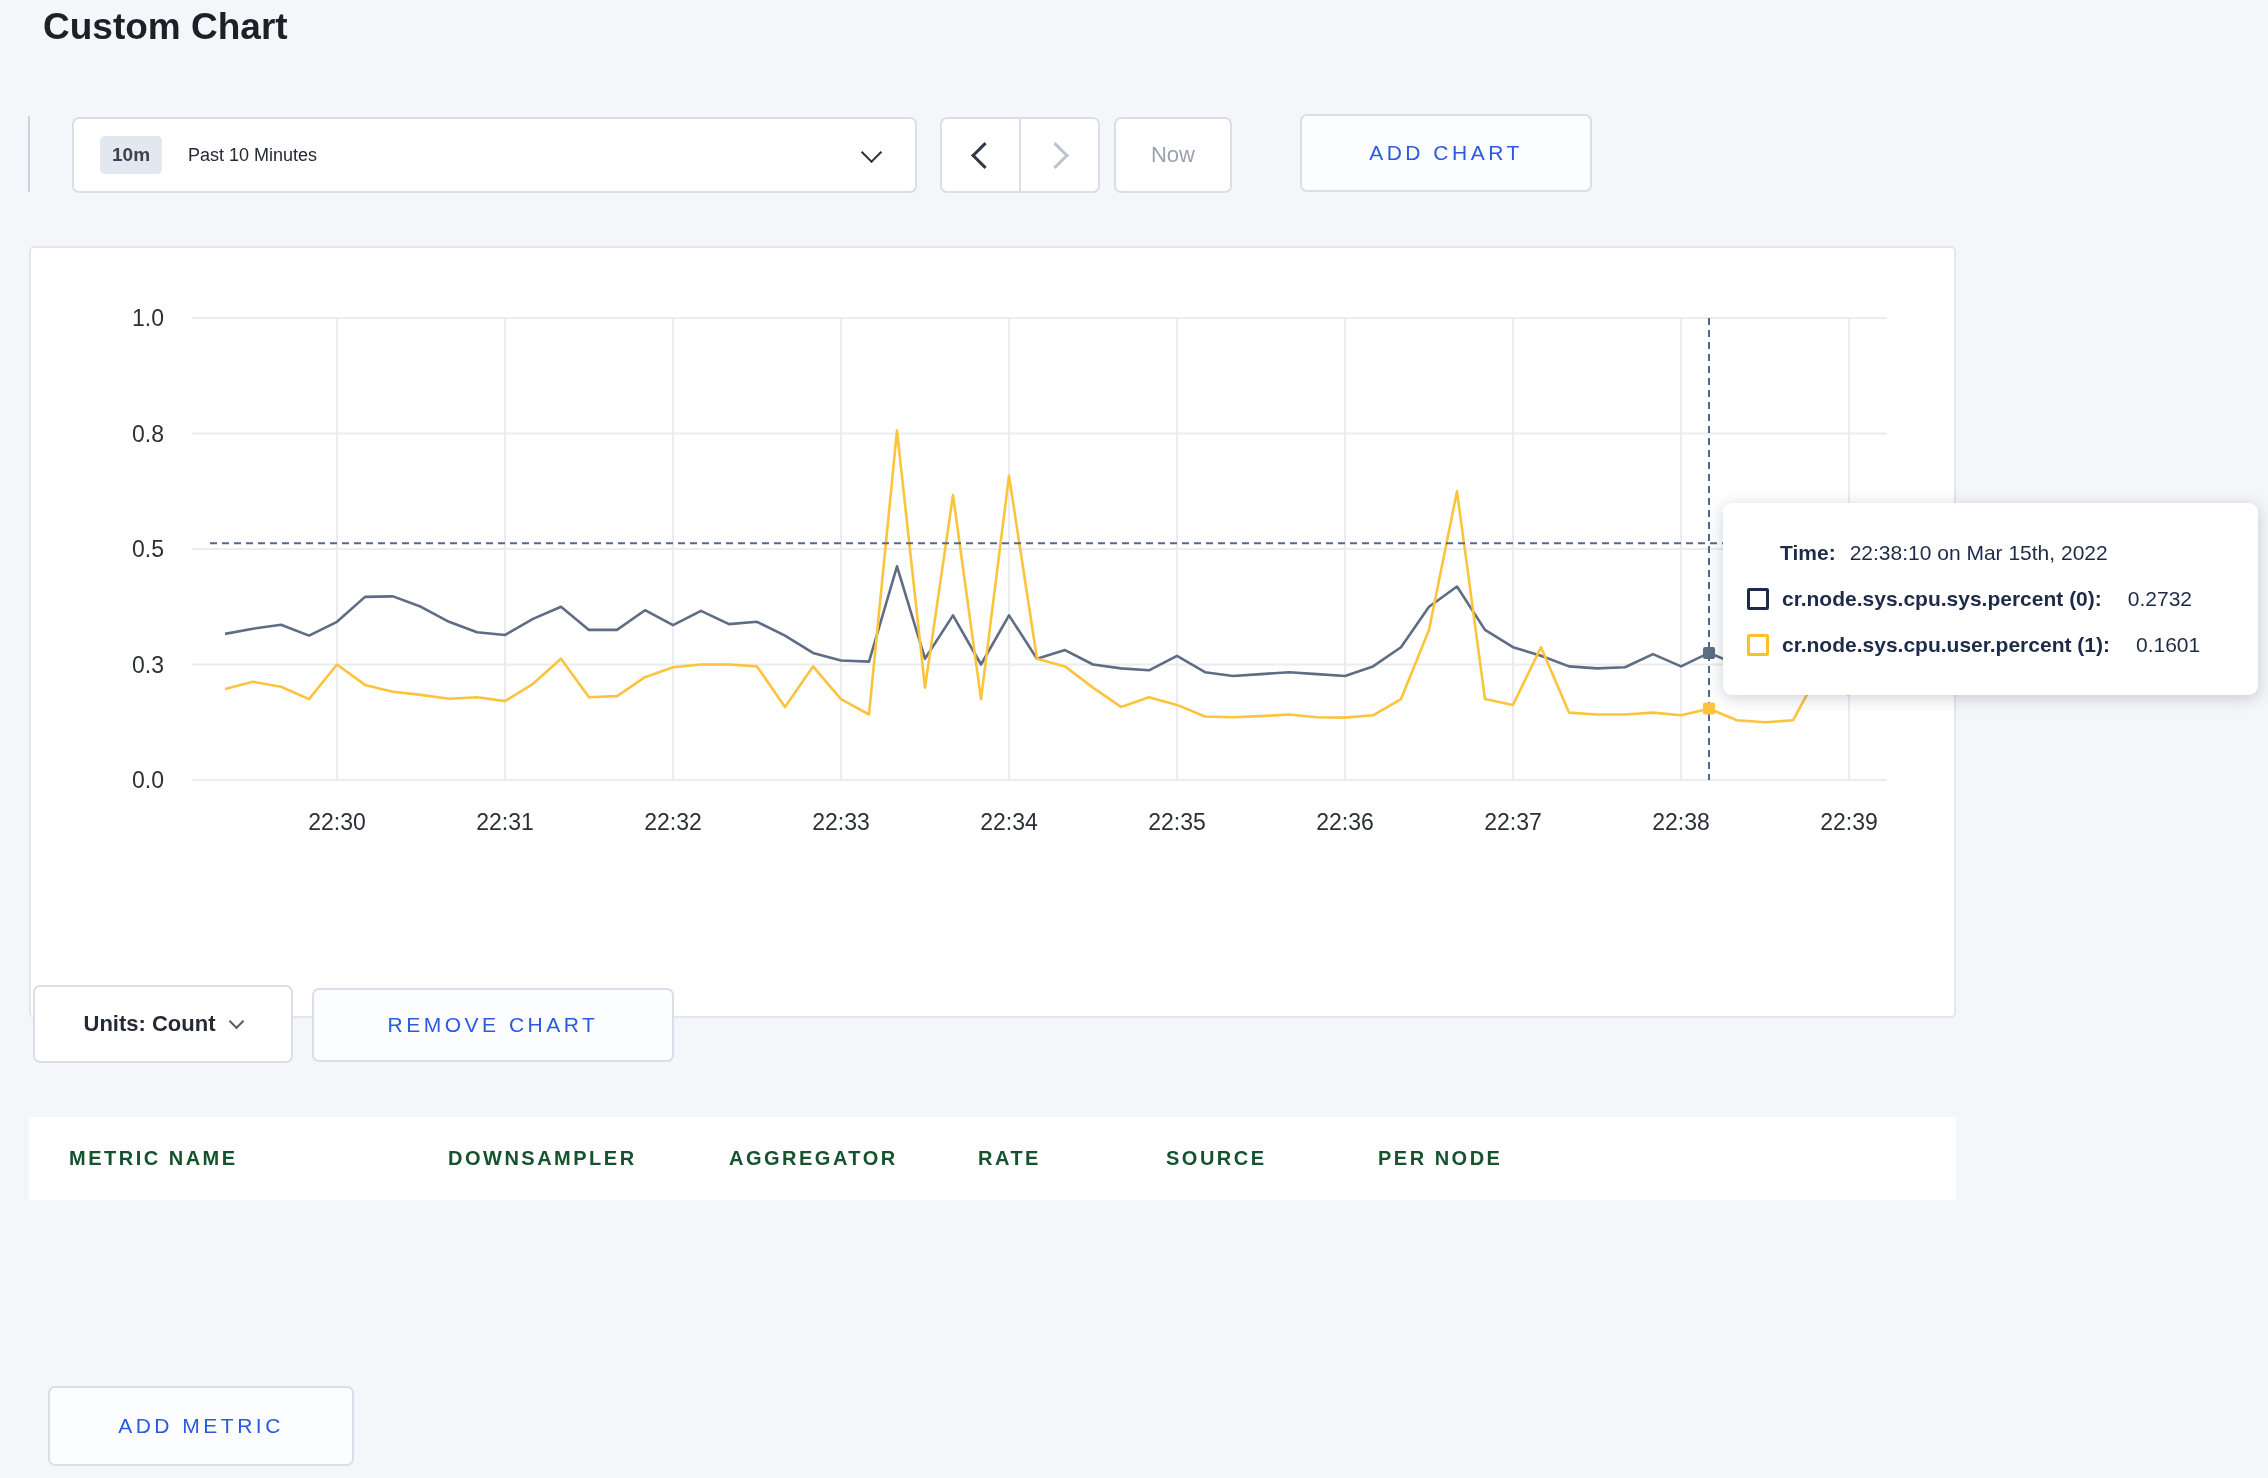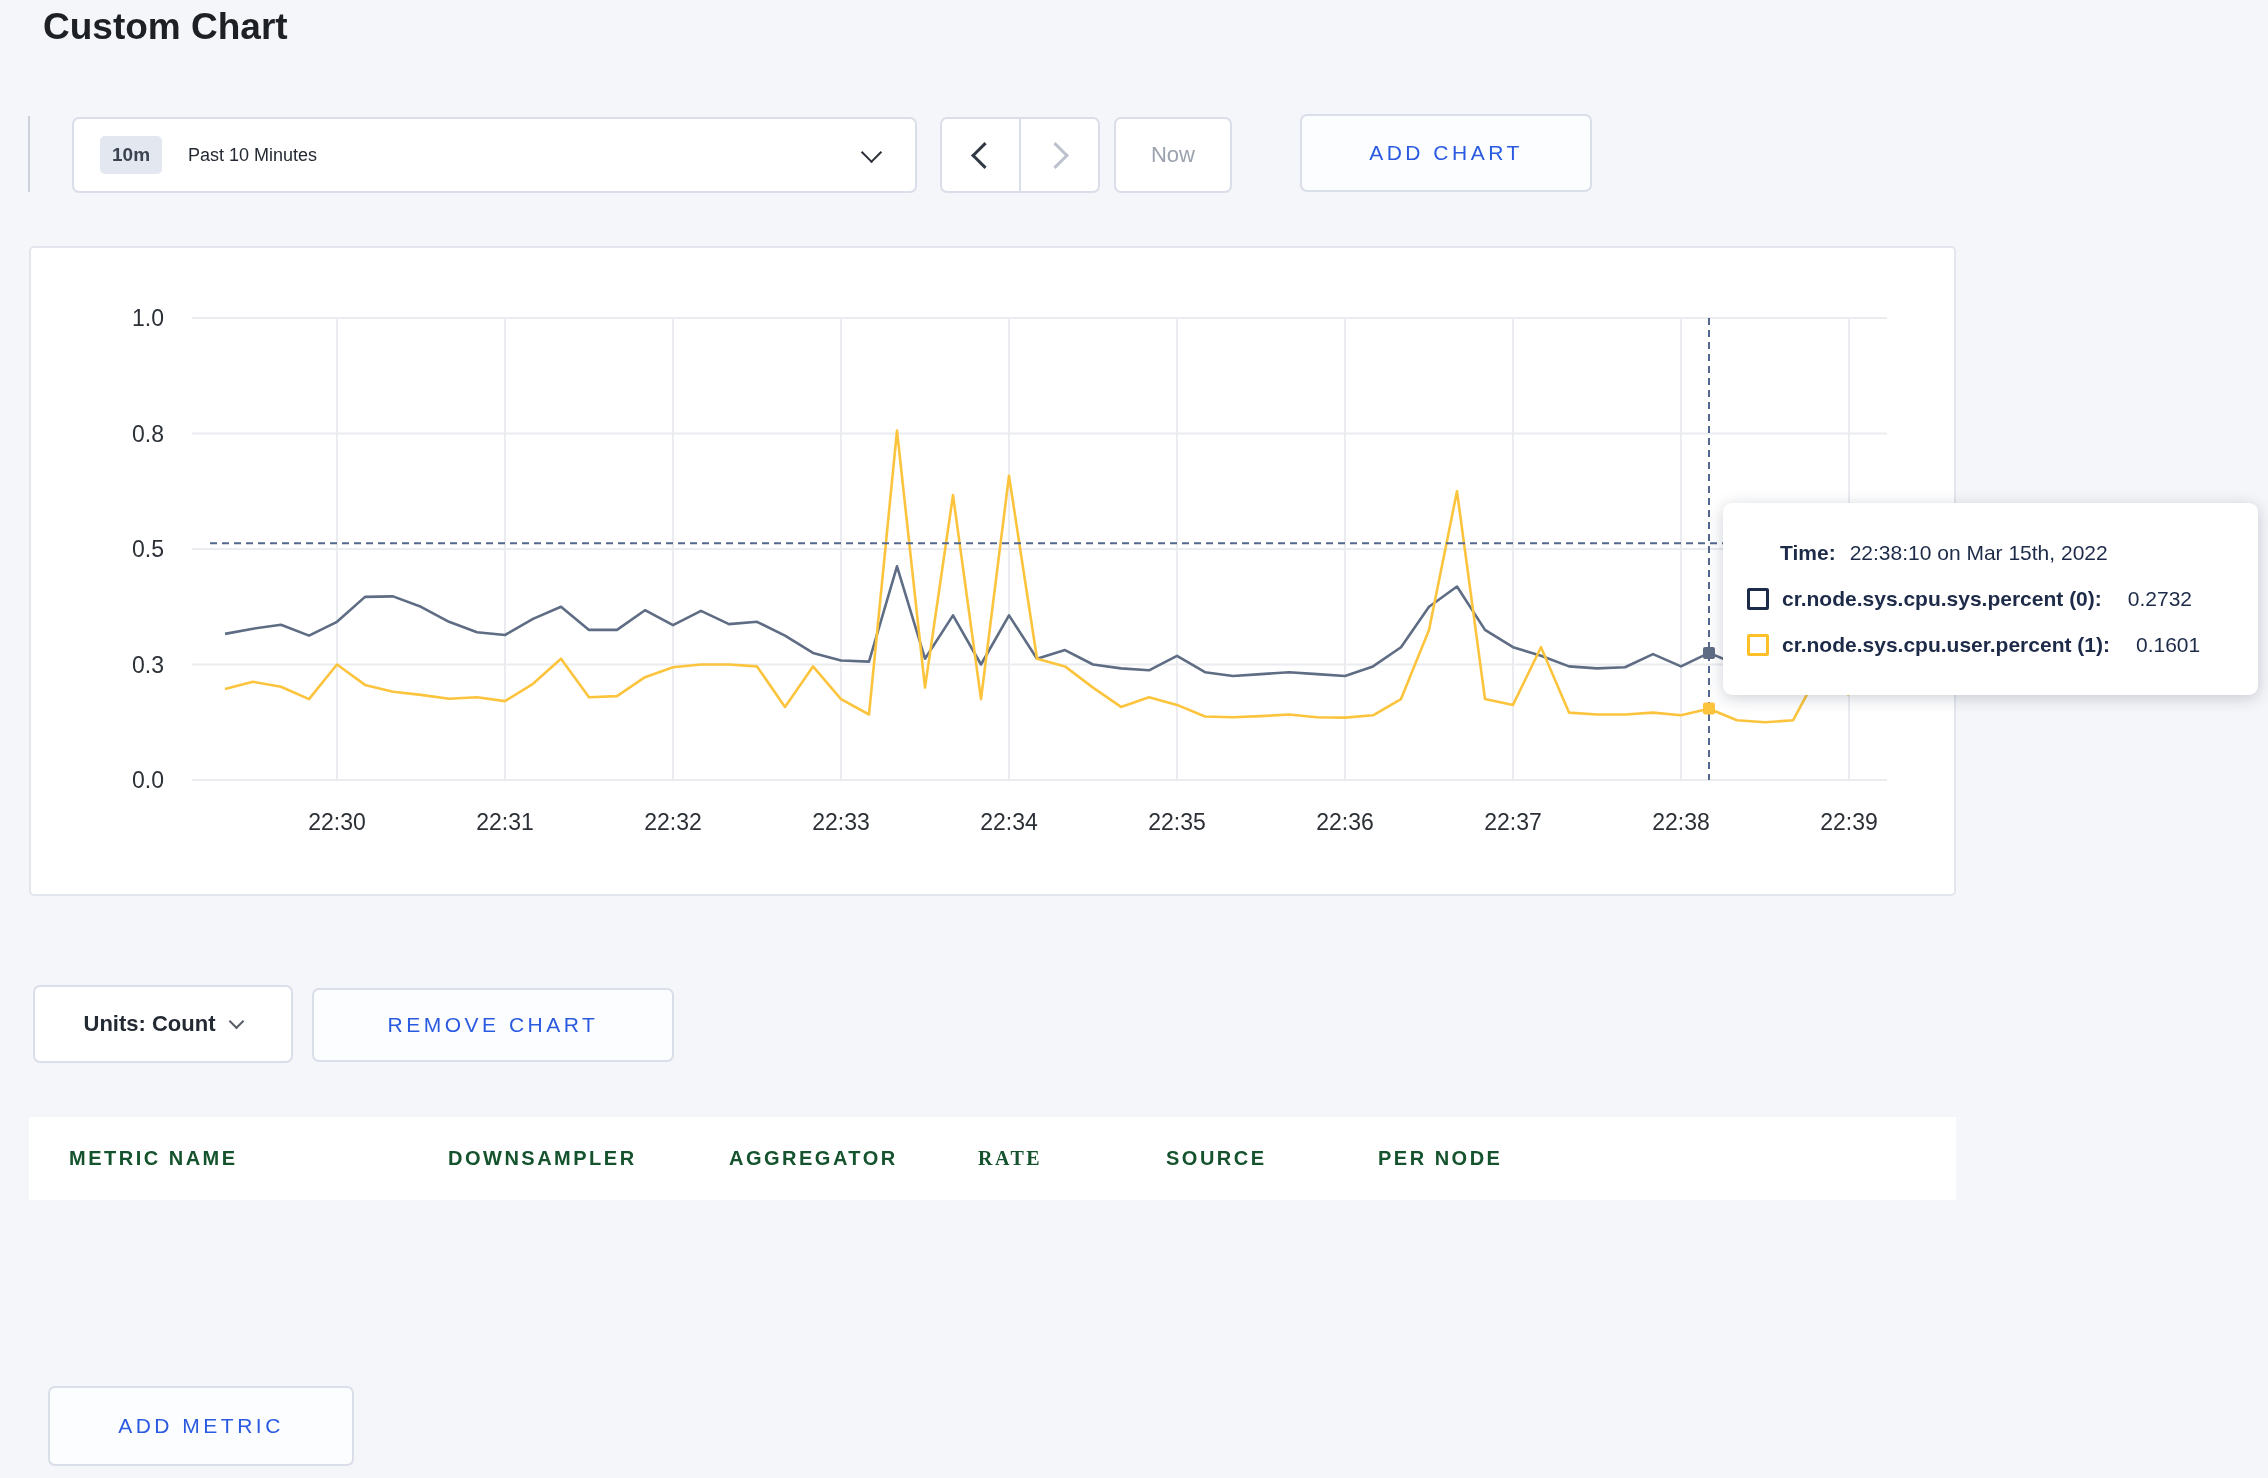--- a/index.html
+++ b/index.html
@@ -27,21 +27,21 @@
   .chev-right{border-color:#bcc2cd;border-width:3.5px;width:16px;height:16px;transform:rotate(-45deg);margin-right:8px;}
   .now-btn{position:absolute;left:1114px;top:117px;width:118px;height:76px;background:#fff;
       border:2px solid #d9dee8;border-radius:7px;box-sizing:border-box;display:flex;align-items:center;
       justify-content:center;font-size:22px;color:#9ba2ae;cursor:pointer;}
   .btn-outline{background:#fcfdfe;border:2px solid #d9dee8;border-radius:7px;box-sizing:border-box;
       display:flex;align-items:center;justify-content:center;color:#2a5ae0;font-weight:500;
       letter-spacing:3.5px;font-size:21px;cursor:pointer;}
   .add-chart-btn{position:absolute;left:1300px;top:114px;width:292px;height:78px;}
 
   
-  .chart-card{position:absolute;left:29px;top:246px;width:1927px;height:650px;background:#fff;
+  .chart-card{position:absolute;left:29px;top:246px;width:1927px;height:772px;background:#fff;
       border:2px solid #e3e6ec;border-radius:5px;box-sizing:border-box;}
   .chart-card svg{position:absolute;left:0;top:0;}
 
   
   .tooltip{position:absolute;left:1723px;top:503px;width:535px;height:192px;background:#fff;
       border-radius:9px;box-shadow:0 3px 16px rgba(28,40,70,.22);padding:30px 0 0 24px;box-sizing:border-box;
       font-size:21px;color:#1d2b49;z-index:5;}
   .tt-row{display:flex;align-items:center;margin-bottom:22px;margin-top:8px;}
   .tt-time{margin-left:33px;}
   .tt-label{font-weight:700;margin-right:14px;}
@@ -147,20 +147,20 @@
   <div class="units-box">
     <span>Units: Count</span>
     <span class="chev units-chev"></span>
   </div>
   <div class="btn-outline remove-chart-btn">REMOVE CHART</div>
 
   <div class="tbl-header">
       <span class="th" style="left: 40px;">METRIC NAME</span>
       <span class="th" style="left: 419px;">DOWNSAMPLER</span>
       <span class="th" style="left: 700px;">AGGREGATOR</span>
-      <span class="th" style="left: 949px; font-family: Liberation Serif, serif;">RATE</span>
+      <span class="th" style="left: 949px;">RATE</span>
       <span class="th" style="left: 1137px;">SOURCE</span>
       <span class="th" style="left: 1335px; margin-left: 14px;">PER NODE</span>
     </div>
   <div class="rows"></div>
   <div class="btn-outline add-metric-btn">ADD METRIC</div>
 
 </div>
 
 </body></html>

